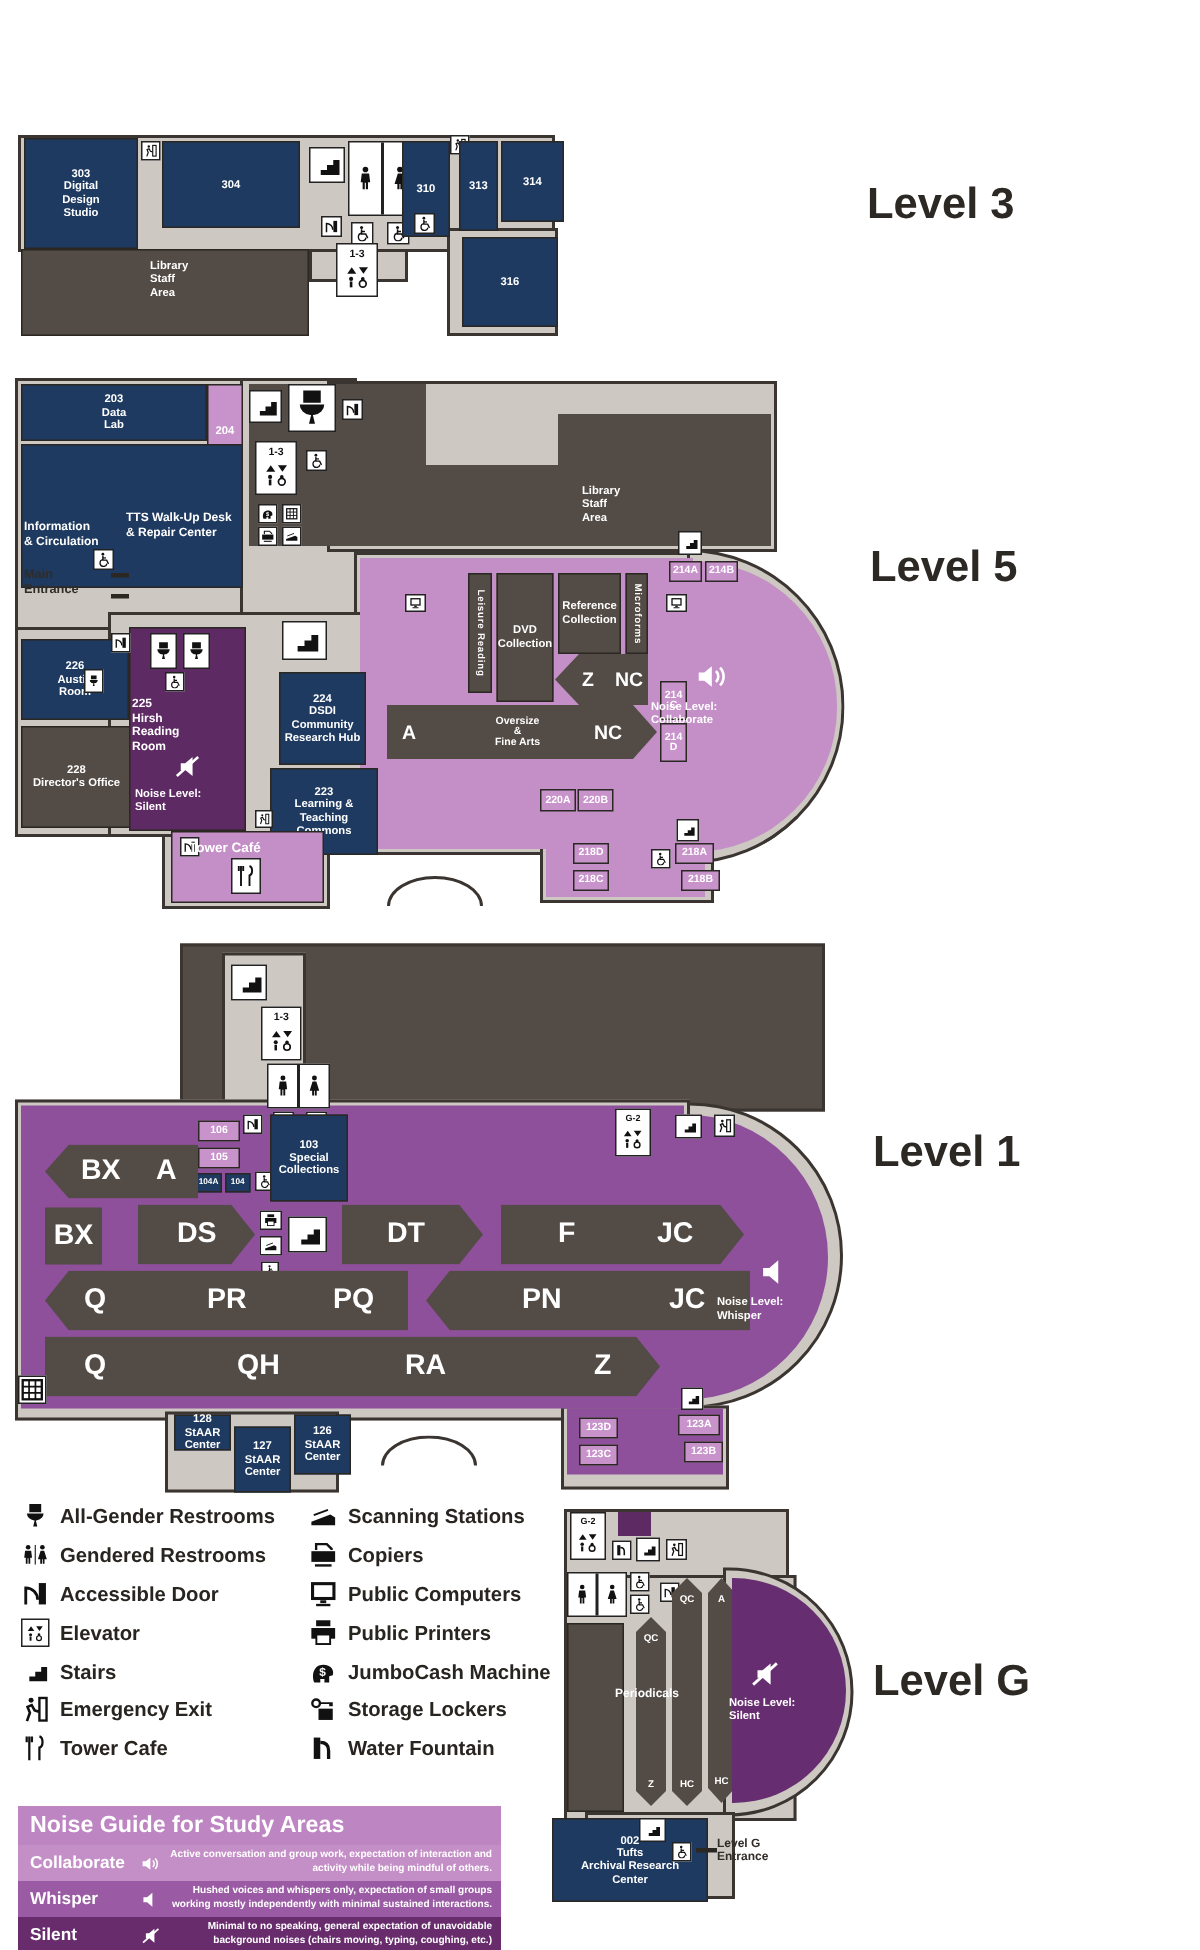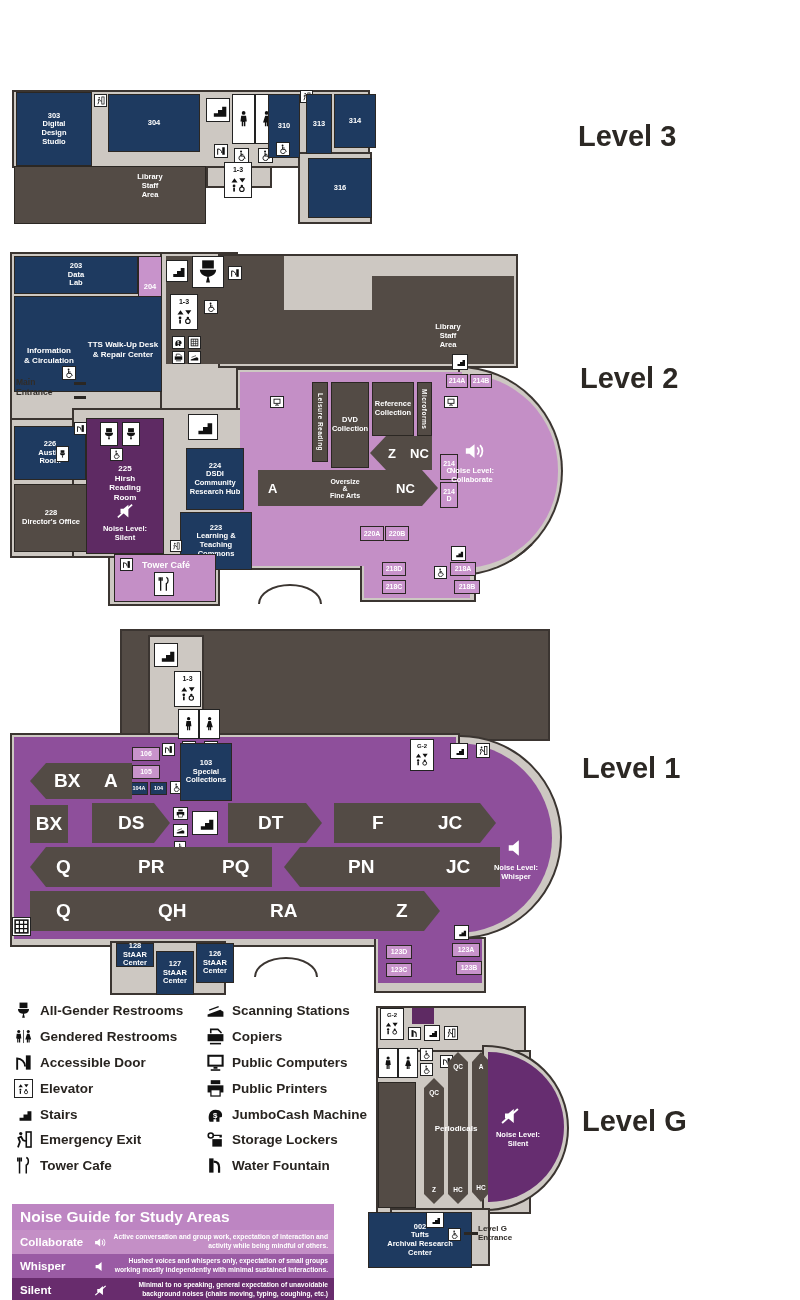--- a/index.html
+++ b/index.html
@@ -35,21 +35,21 @@
   .white{color:#fff}
   .wc-box{position:absolute;background:#fff;border:1.5px solid #222;display:flex;box-sizing:border-box}
   .wc-box .cell{flex:1;display:flex;align-items:center;justify-content:center;color:#111;padding:2px}
   .wc-box .cell svg{width:100%;height:100%}
   .wc-box .sep{width:1.5px;background:#222}
   .elev{position:absolute;background:#fff;border:1.5px solid #222;display:flex;flex-direction:column;
     align-items:center;justify-content:center;color:#111;font-weight:bold;font-size:7px;line-height:1;
     box-sizing:border-box;gap:1px}
   .elev .eicon{width:80%;height:60%;color:#111}
   .elev .eicon svg{width:100%;height:100%}
-  .maplabel{position:absolute;color:#fff;font-weight:bold;white-space:pre-line;text-align:center;line-height:1.2}
+  .maplabel{position:absolute;color:#fff;font-weight:bold;white-space:pre-line;text-align:left;line-height:1.2}
   .darklabel{position:absolute;color:#302c28;font-weight:bold;white-space:pre-line;text-align:left;line-height:1.15}
   .vtext{writing-mode:vertical-rl;font-size:6.5px;letter-spacing:.5px}
   .lvl-label{position:absolute;font-size:29px;font-weight:bold;color:#2c2824}
   #page-title{position:absolute;left:0;top:8px;width:800px;text-align:center;font-size:45px;
     font-weight:bold;color:#262220;letter-spacing:-1px}
   .notchwrap{position:absolute;overflow:hidden}
   .notch{position:absolute;left:0;top:0;width:100%;height:200%;background:#fff;border:2px solid #3b3531;
     border-radius:50%;box-sizing:border-box}
   
   #legend{position:absolute;left:14px;top:998px;width:350px;height:200px}
@@ -161,21 +161,21 @@
             <path fill="currentColor" d="M13 2h7l-3.5 5z"></path>
             <circle cx="7" cy="11" r="1.6" fill="currentColor"></circle>
             <rect x="6" y="13" width="2" height="4.5" fill="currentColor"></rect>
             <circle cx="16" cy="11" r="1.4" fill="currentColor"></circle>
             <circle cx="16" cy="14.8" r="2.6" fill="none" stroke="currentColor" stroke-width="1.3"></circle>
           </svg></span>
     </div>
     <div class="room blue" style="left:298px;top:72px;width:64px;height:60px">316</div>
   </div>
 
-  <div class="lvl-label" style="left:580px;top:362px">Level 2</div>
+  <div class="lvl-label" style="left:580px;top:362px">Level 5</div>
   <div class="abs" style="left:8px;top:250px;width:515px;height:358px">
     <div class="plate" style="left:2px;top:2px;width:206px;height:182px"></div>
     <div class="plate" style="left:152px;top:2px;width:78px;height:318px"></div>
     <div class="plate" style="left:210px;top:4px;width:300px;height:114px"></div>
     <div class="plate" style="left:228px;top:118px;width:226px;height:202px"></div>
     <div class="plate hd" style="left:450px;top:116px;width:105px;height:210px"></div>
     <div class="plate" style="left:352px;top:300px;width:116px;height:52px"></div>
     <div class="plate" style="left:100px;top:300px;width:112px;height:56px"></div>
     <div class="plate" style="left:2px;top:168px;width:84px;height:140px"></div>
     <div class="plate" style="left:64px;top:158px;width:172px;height:150px"></div>

